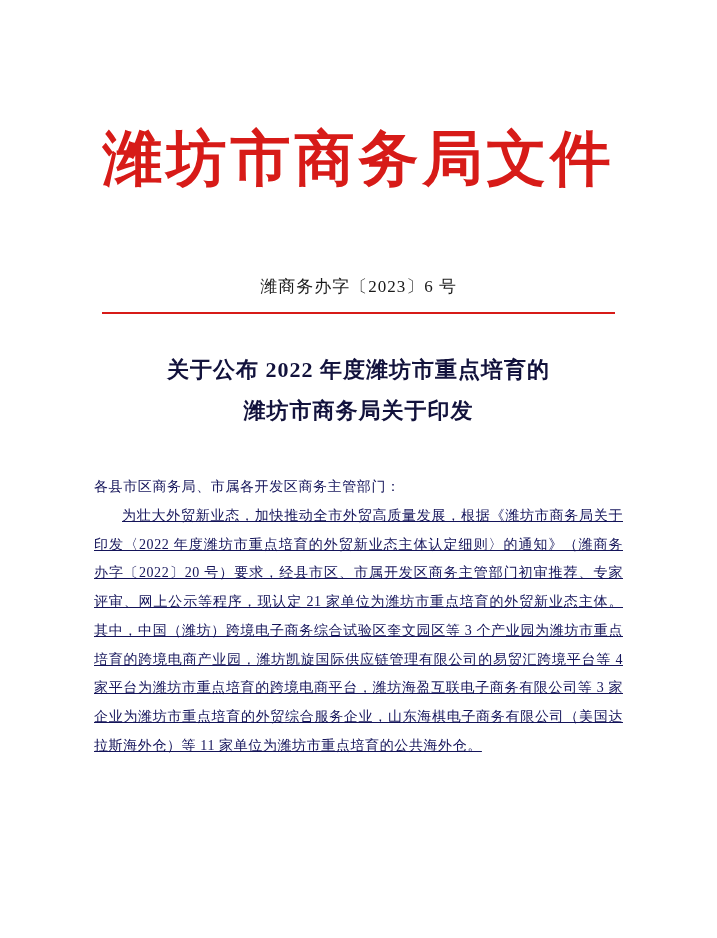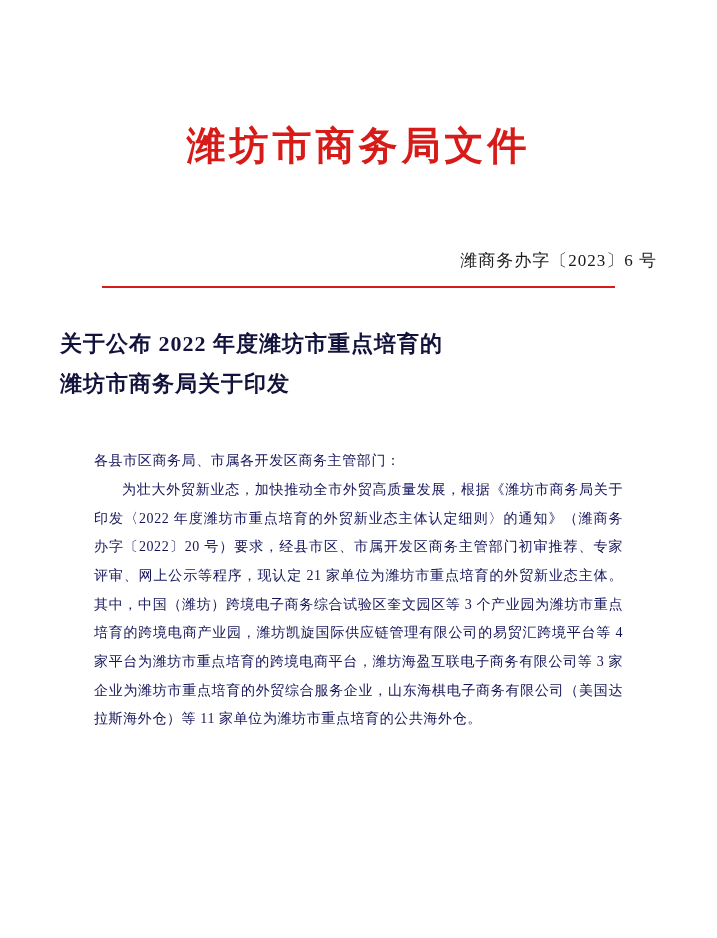--- a/index.html
+++ b/index.html
@@ -17,41 +17,42 @@
   .page {
     position: relative;
     width: 717px;
     height: 938px;
     box-sizing: border-box;
     padding: 0 60px;
   }
   .doc-title {
     text-align: center;
     color: #d71b18;
-    font-size: 39px;
+    font-size: 60px;
     font-weight: bold;
     letter-spacing: 4px;
     font-family: "Liberation Serif", "DejaVu Serif", serif;
     margin-top: 122px;
     line-height: 1.25;
     white-space: nowrap;
   }
   .doc-number {
-    text-align: right;
+    text-align: center;
     font-size: 17px;
     color: #1a1a1a;
     margin-top: 78px;
     letter-spacing: 1px;
   }
   .red-rule {
     height: 2px;
     background: #d71b18;
     margin: 14px 42px 0 42px;
   }
   .subject {
+    text-align: center;
     font-size: 22px;
     font-weight: bold;
     color: #12123c;
     line-height: 1.85;
     margin-top: 36px;
     letter-spacing: 1px;
   }
   .subject div {
     white-space: nowrap;
   }
@@ -62,20 +63,21 @@
     line-height: 2.05;
     text-align: justify;
     letter-spacing: 0.6px;
     padding: 0 34px;
   }
   .body-text p {
     margin: 0;
   }
   .body-text p.indent {
     text-indent: 2em;
+    text-decoration: underline;
   }
 </style>
 </head>
 <body>
 
 <div class="page">
 
   <div class="doc-title">潍坊市商务局文件</div>
 
   <div class="doc-number">潍商务办字〔2023〕6 号</div>

